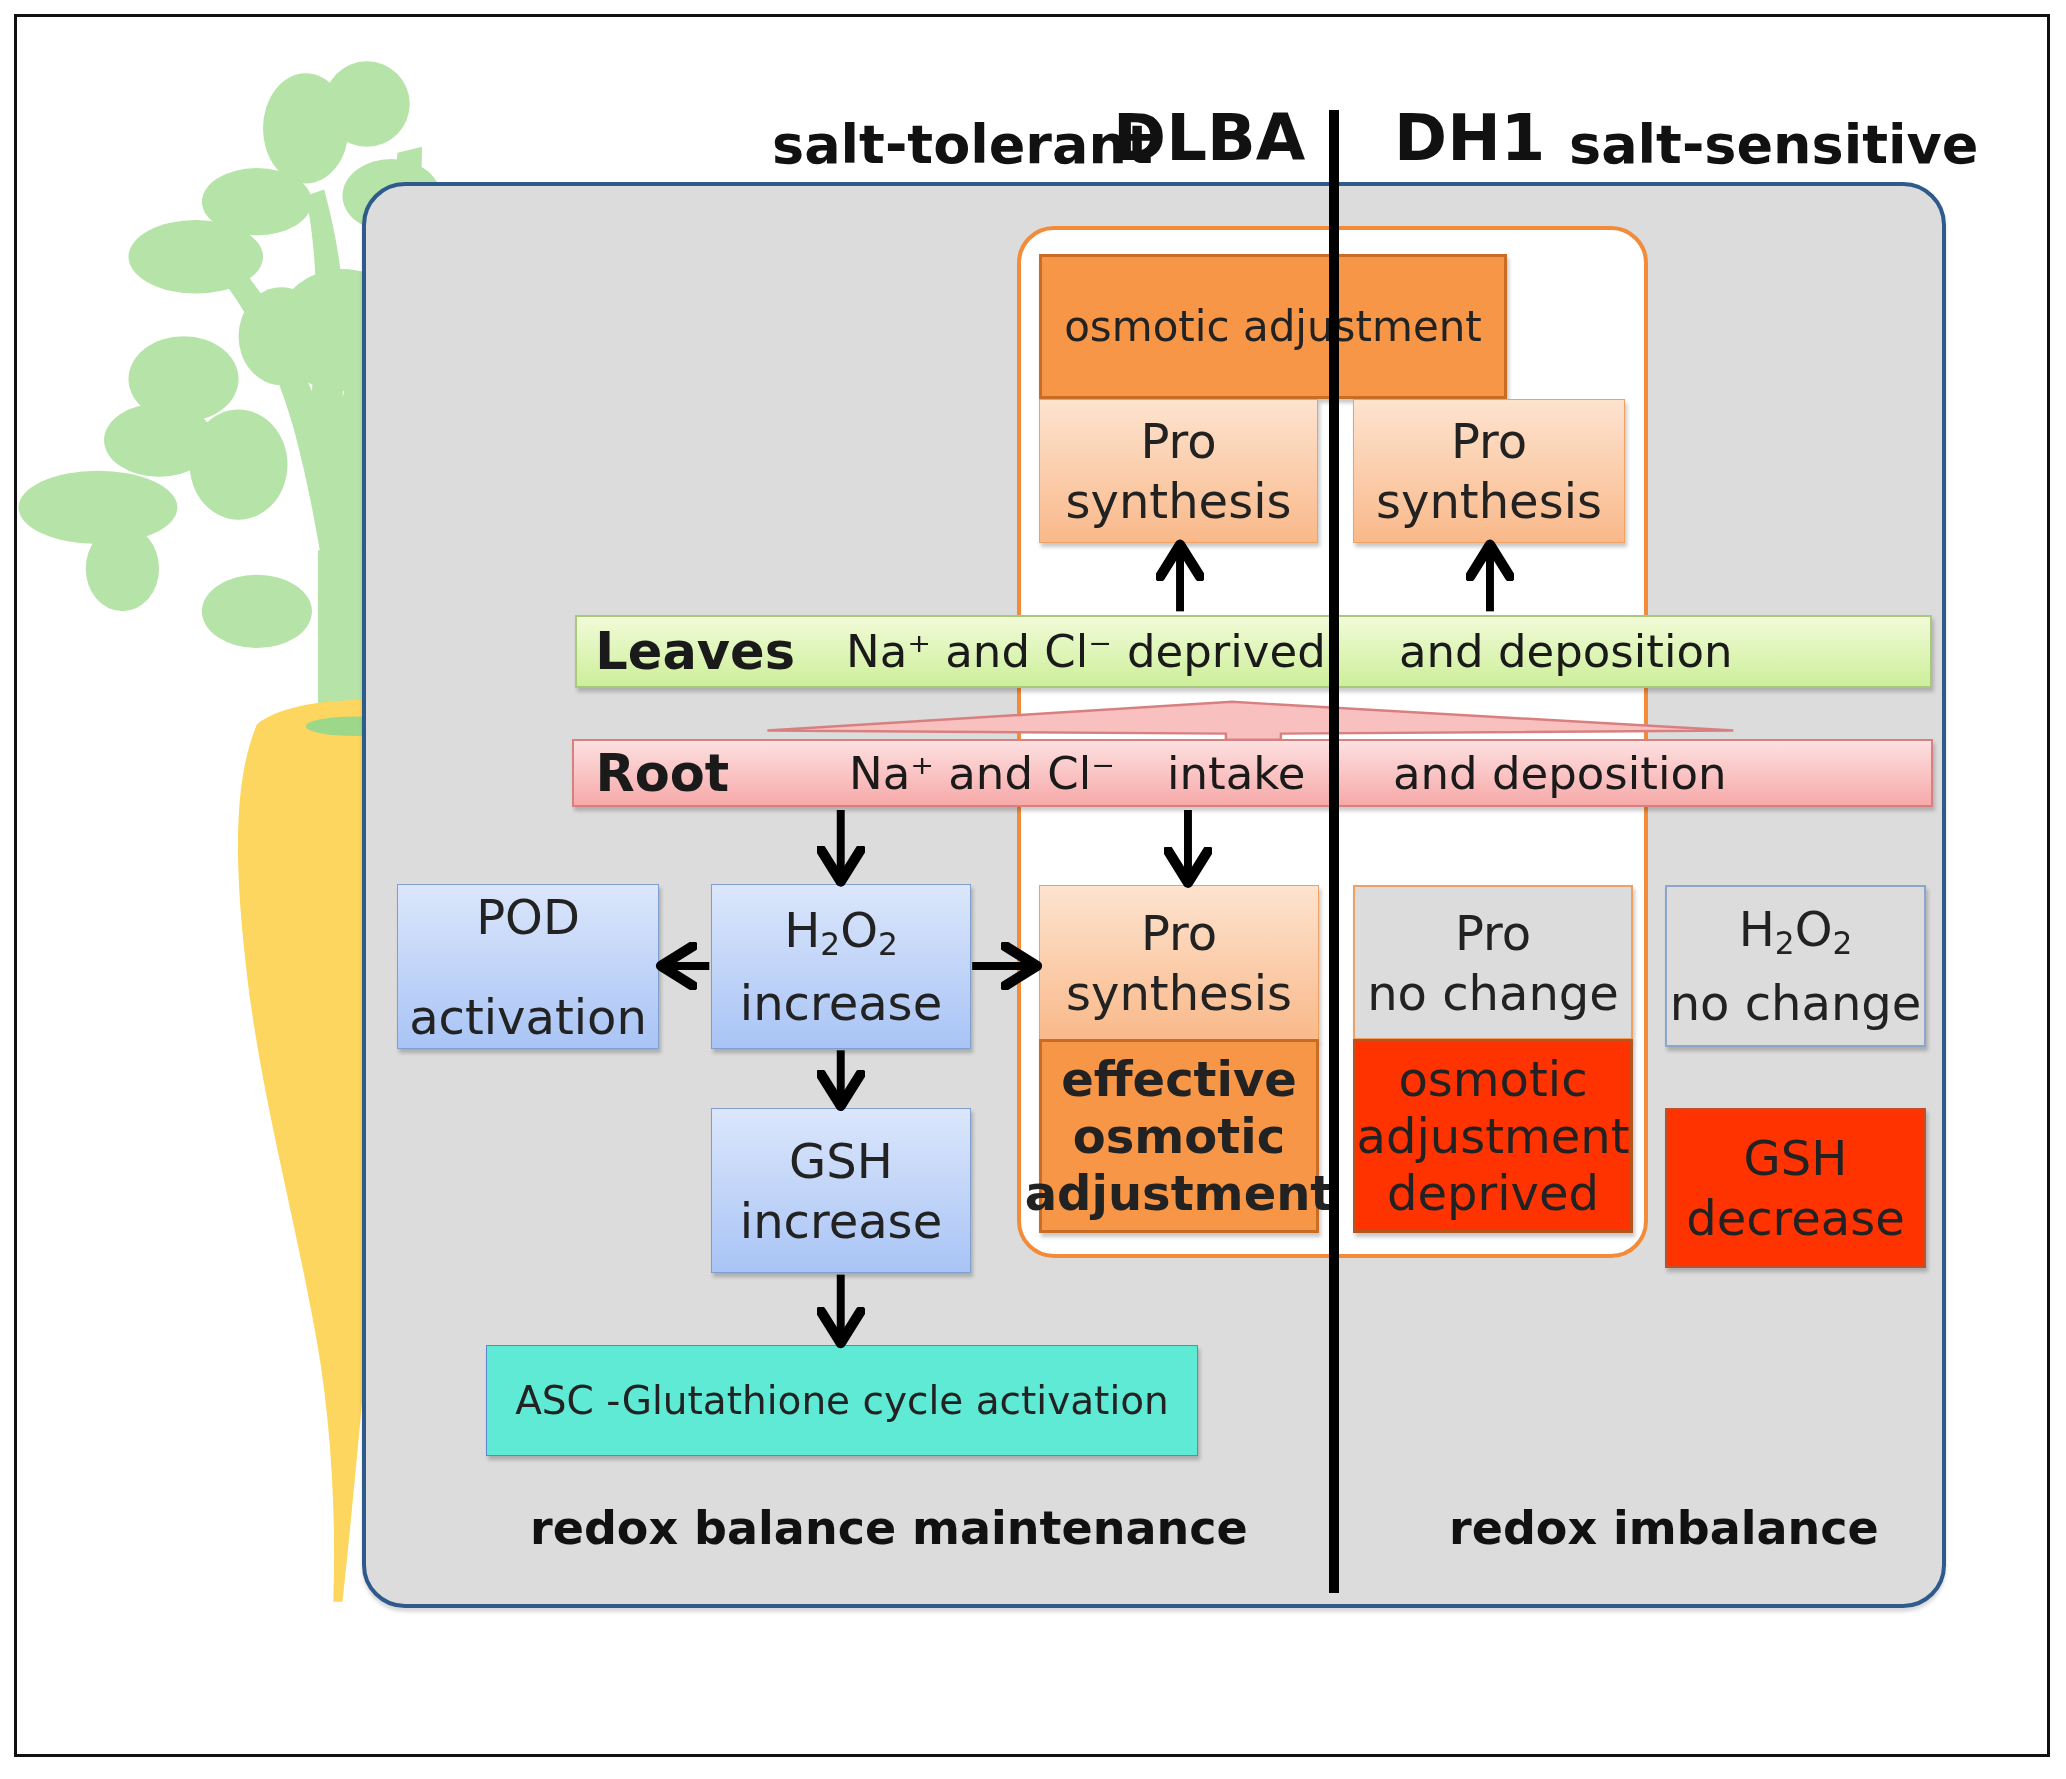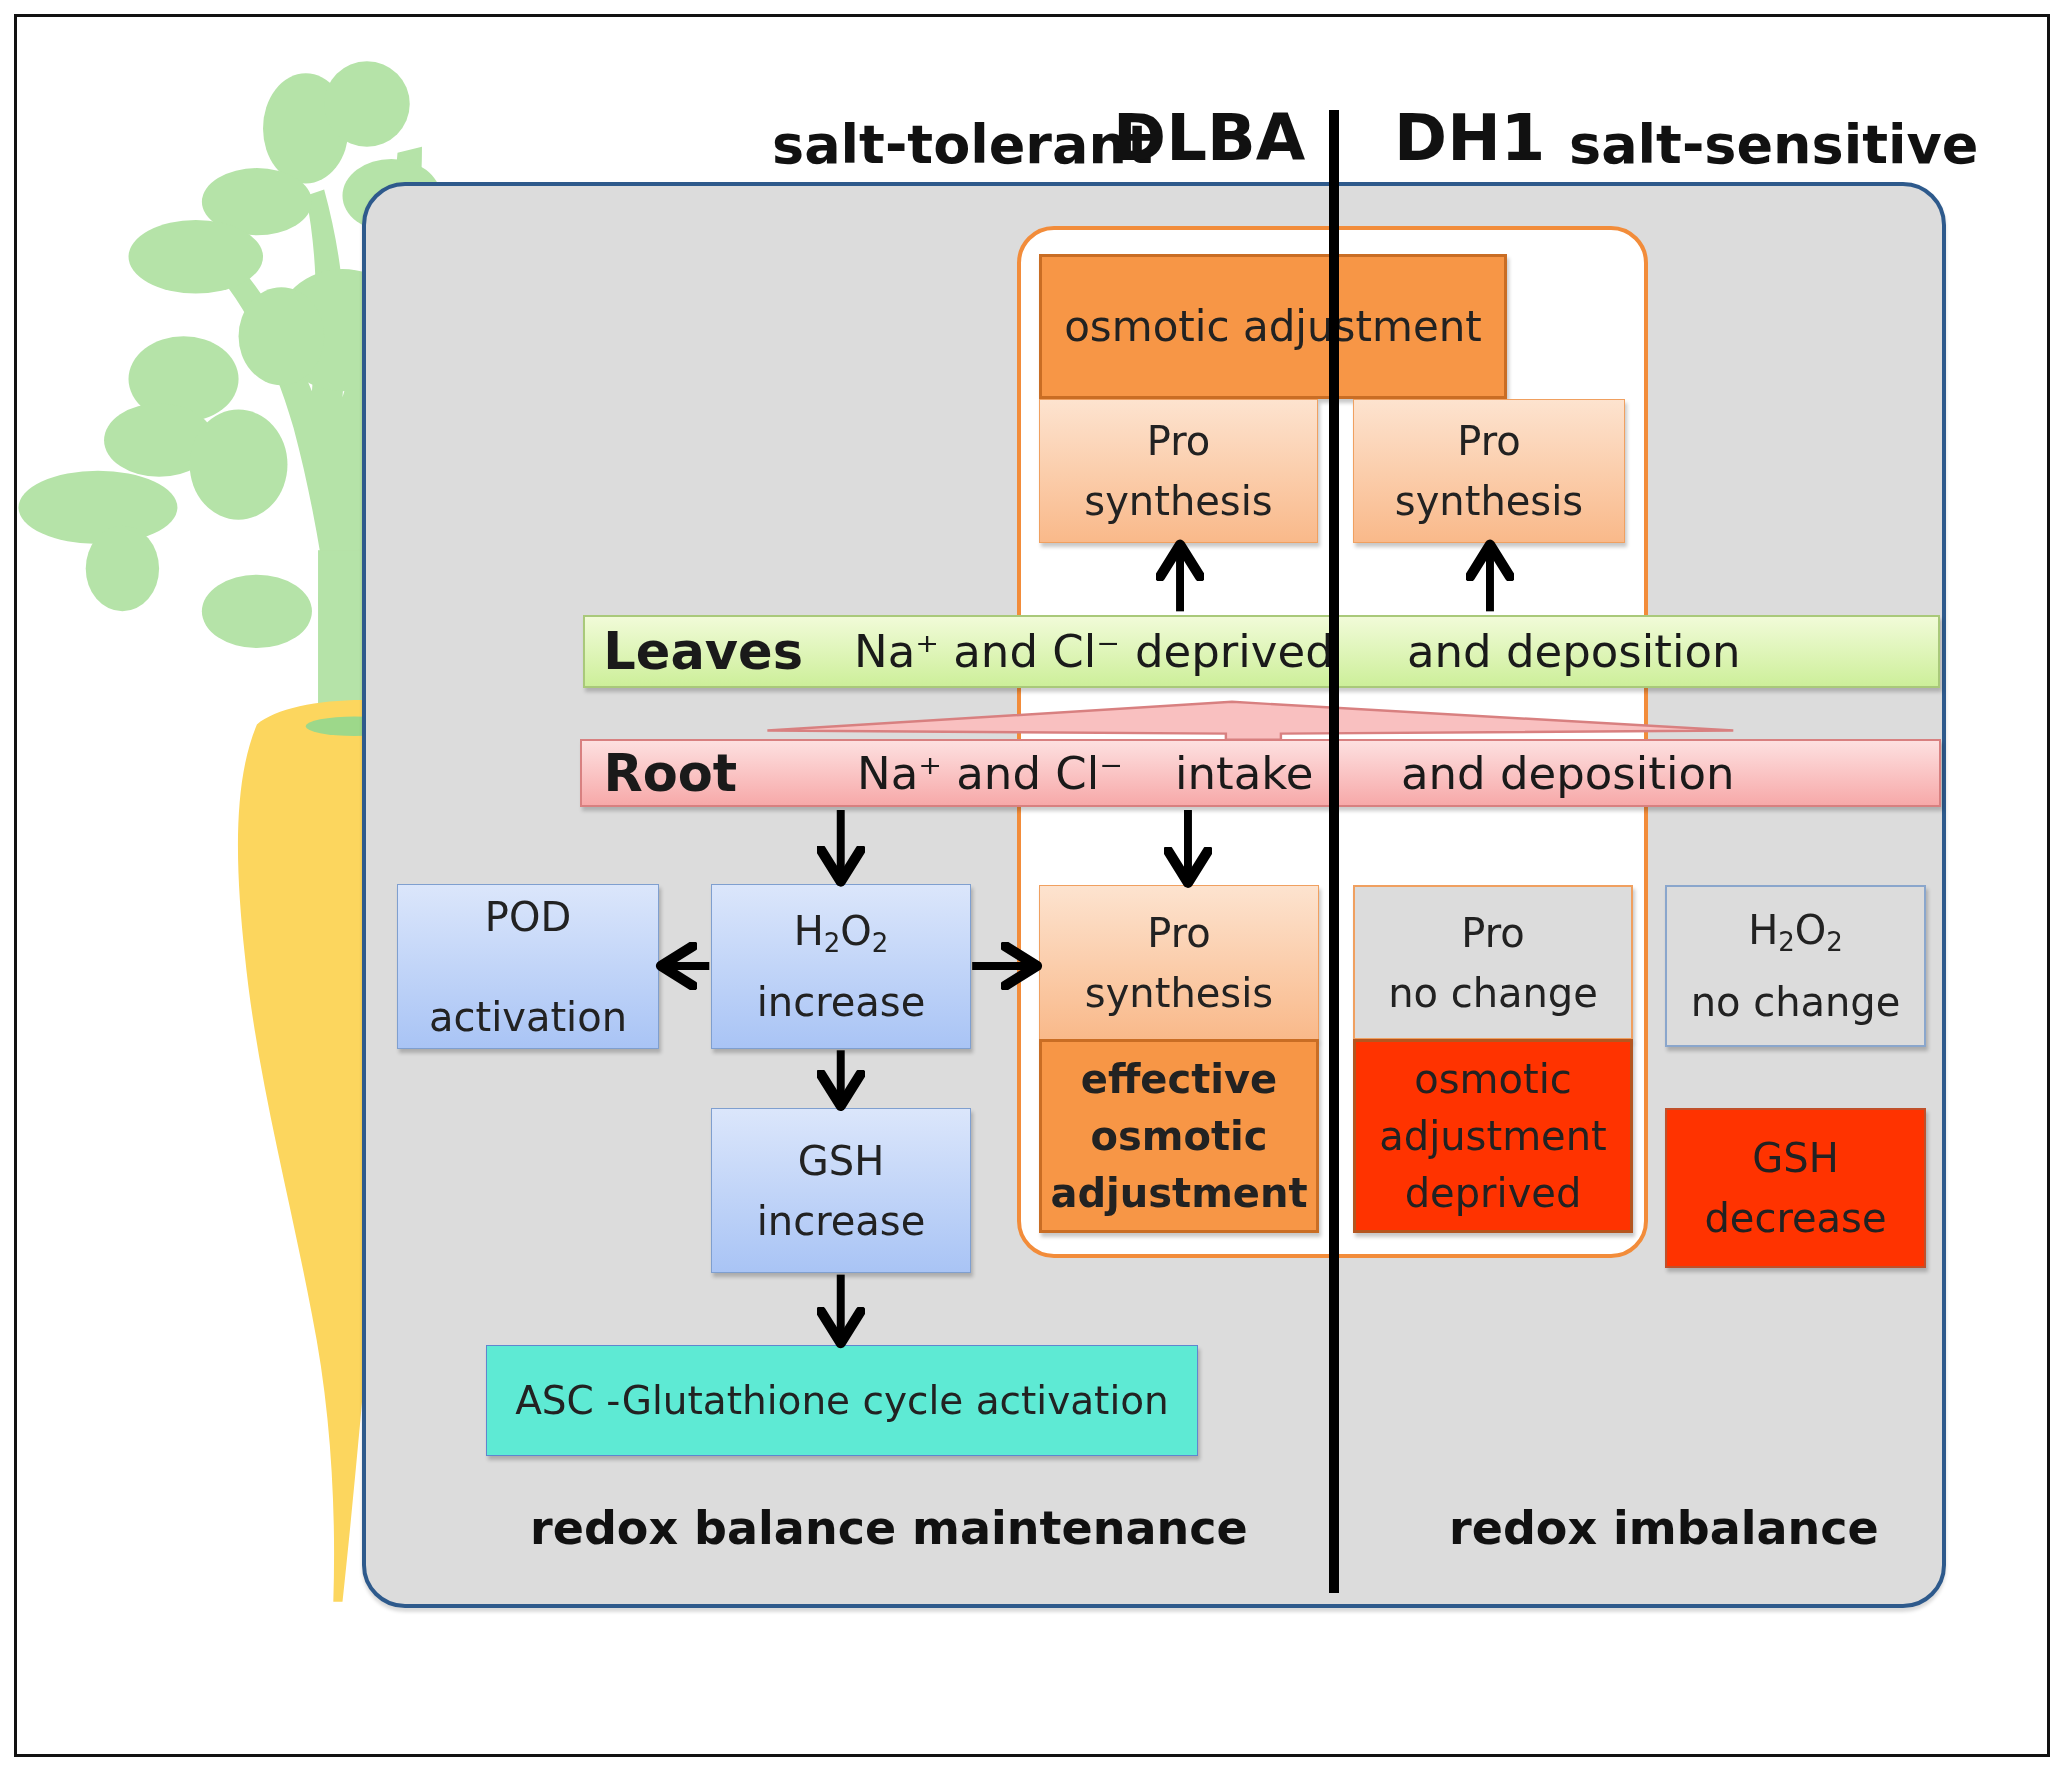--- a/index.html
+++ b/index.html
@@ -11,32 +11,32 @@
   #panel { left: 362px; top: 182px; width: 1584px; height: 1426px;
            background: #dcdcdc; border: 4.3px solid #2e5a8c; border-radius: 43px; box-sizing: border-box;
            box-shadow: 0 3.7px 3.7px rgba(0,0,0,0.15); }
   #divider { left: 1329px; top: 110px; width: 9.8px; height: 1483px; background: #000; }
   .title { font-weight: bold; font-size: 54px; line-height: 61px; white-space: nowrap; color: #111; }
   .title.big { font-size: 64px; }
   #orangebox { left: 1017px; top: 226px; width: 631px; height: 1032px;
                background: #ffffff; border: 4.3px solid #f28c3a; border-radius: 37px; box-sizing: border-box; }
   .box { position: absolute; box-sizing: border-box; display: flex; flex-direction: column;
          align-items: center; justify-content: center; text-align: center;
-         font-size: 40px; line-height: 60px; color: #222;
+         font-size: 48px; line-height: 60px; color: #222;
          box-shadow: 2.4px 3.7px 3.7px rgba(0,0,0,0.22); }
   .orange-dark { background: #f79646; border: 3.7px solid #c96d24; }
   .orange-light { background: linear-gradient(#fde3cf, #f9b98a); border: 1.8px solid #f0a060; }
   .blue-light { background: linear-gradient(#dbe6fb, #a9c4f5); border: 1.8px solid #7f9fcf; }
   .blue-mid { background: #5eead4; border: 1.8px solid #5f86cf; }
   .gray-box { background: #dcdcdc; border: 2.4px solid #f0a060; }
   .gray-box-blue { background: #dcdcdc; border: 2.4px solid #8aa6cc; }
   .red { background: #ff3300; border: 3.1px solid #b5561f; }
   .red2 { background: #ff3300; border: 2.4px solid #c0502a; }
   .bar { position: absolute; box-sizing: border-box; display: flex; align-items: center;
-         font-size: 45px; white-space: nowrap; box-shadow: 2.4px 3.7px 3.7px rgba(0,0,0,0.2); margin-left: 8px; }
+         font-size: 45px; white-space: nowrap; box-shadow: 2.4px 3.7px 3.7px rgba(0,0,0,0.2); }
   .bar .lbl { font-weight: bold; font-size: 51px; }
   .bar span { position: absolute; }
   #leaves { left: 575px; top: 615px; width: 1357px; height: 73px;
             background: linear-gradient(#f1fbd8, #cdef9a); border: 2.4px solid #a9c97a; }
   #root { left: 572px; top: 739px; width: 1361px; height: 68px;
           background: linear-gradient(#fde0e0, #f7a9a9); border: 2.4px solid #d88080; }
   .footer { font-weight: bold; font-size: 46px; white-space: nowrap; color: #111; }
   sub { font-size: 0.65em; vertical-align: -0.25em; }
   svg.overlay { position: absolute; left: 0; top: 0; }
 </style>

